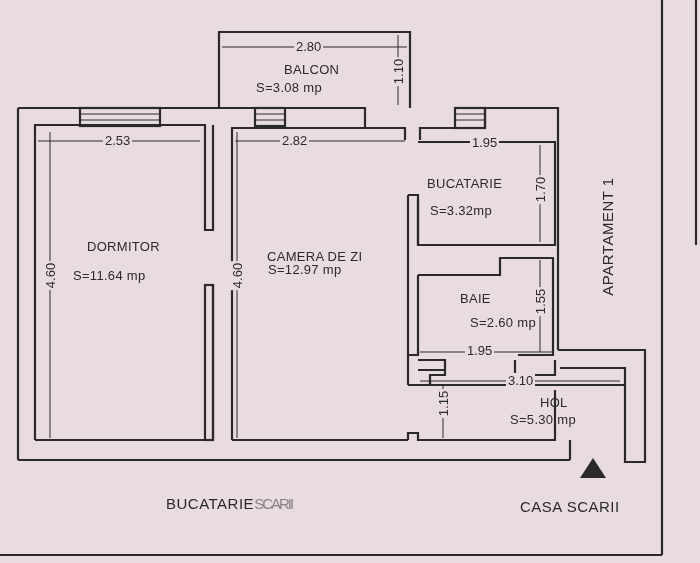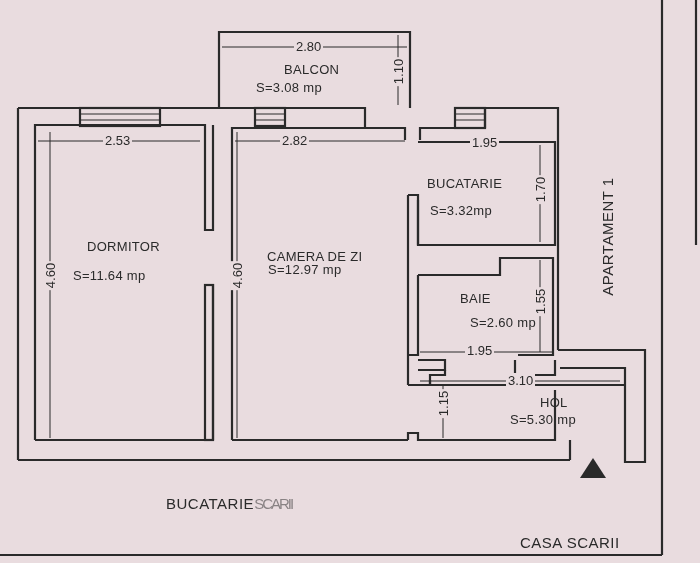--- a/index.html
+++ b/index.html
@@ -128,13 +128,13 @@
   <span class="lbl room-name" style="left:460px;top:291px;">BAIE</span>
   <span class="lbl room-area" style="left:427px;top:315px;margin-left:43px;">S=2.60 mp</span>
 </div>
 <div>
   <span class="lbl room-name" style="left:540px;top:395px;">HOL</span>
   <span class="lbl room-area" style="left:510px;top:412px;">S=5.30 mp</span>
 </div>
 
 <span class="lbl ext vert" style="left:548px;top:228px;">APARTAMENT 1</span>
 <span class="lbl ext" style="left:166px;top:495px;"><span>BUCATARIE</span><span style="opacity:0.5;letter-spacing:-2px;">SCARII</span></span>
-<span class="lbl ext" style="left:520px;top:498px;margin-top:36px;">CASA SCARII</span>
+<span class="lbl ext" style="left:520px;top:498px;">CASA SCARII</span>
 
 </body></html>

